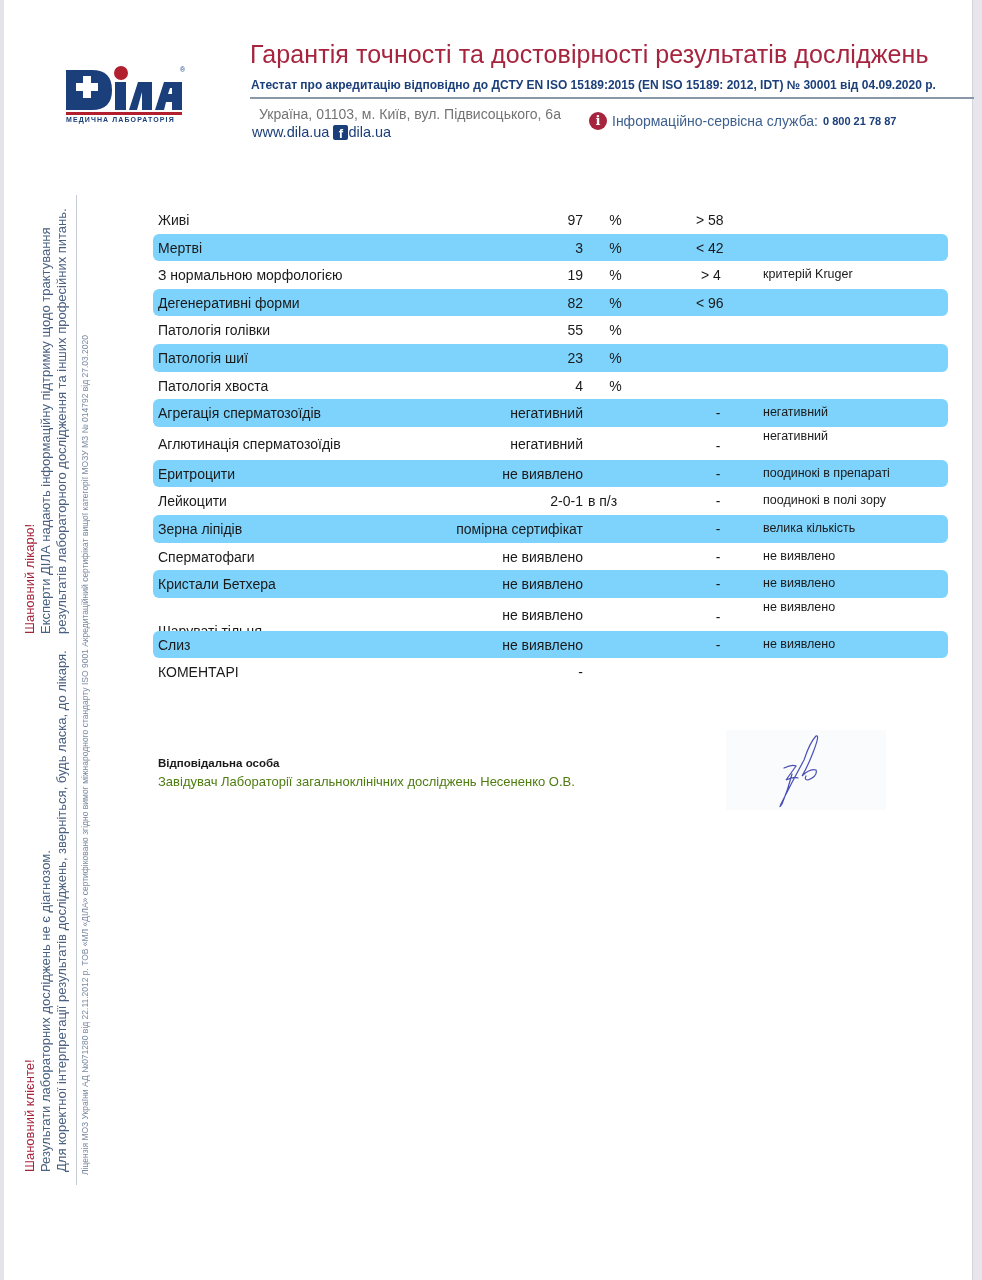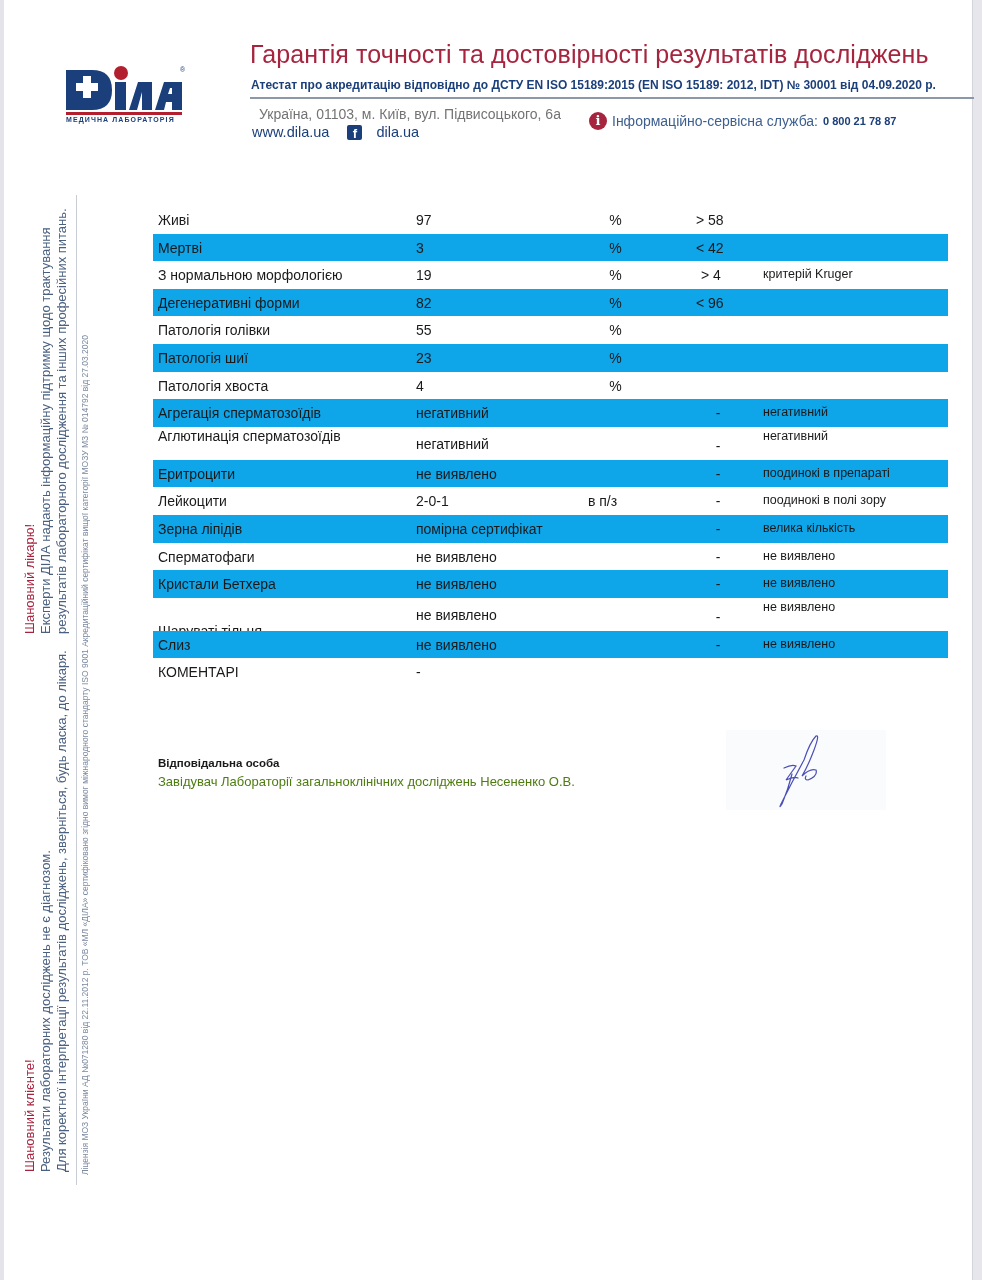--- a/index.html
+++ b/index.html
@@ -17,40 +17,40 @@
   .logo .word { position:absolute; left:2px; top:8px; width:116px; height:46px; }
   .logo .reg { position:absolute; left:116px; top:10px; font-size:7px; color:#1b3f7a; }
   .logo .stripe { position:absolute; left:2px; top:56px; width:116px; height:3px; background:#b2202f; }
   .logo .sub { position:absolute; left:2px; top:60px; width:118px; font-size:7px; font-weight:bold; letter-spacing:1.1px; color:#1b3f7a; white-space:nowrap; }
 
   
   .hdr-title { position:absolute; left:250px; top:40px; font-size:25px; color:#a6243e; white-space:nowrap; letter-spacing:0.1px; }
   .hdr-accred { position:absolute; left:251px; top:78px; font-size:12px; font-weight:bold; color:#1b3f7a; white-space:nowrap; }
   .hdr-rule { position:absolute; left:250px; top:97px; width:724px; height:2px; background:#8a98a8; }
   .hdr-address { position:absolute; left:259px; top:106px; font-size:14px; color:#737373; white-space:nowrap; }
-  .hdr-web { position:absolute; left:252px; top:124px; font-size:14.5px; color:#1b3f7a; white-space:nowrap; display:flex; align-items:center; gap:14px; }
+  .hdr-web { position:absolute; left:252px; top:124px; font-size:14.5px; color:#1b3f7a; white-space:nowrap; display:flex; align-items:center; gap:0; }
   .fb-icon { display:inline-block; width:15px; height:15px; background:#1b3f7a; border-radius:2px; color:#fff; font-size:13px; font-weight:bold; line-height:17px; text-align:center; margin-left:4px; }
   .hdr-service { position:absolute; left:589px; top:112px; font-size:14px; color:#3d5f8f; white-space:nowrap; display:flex; align-items:center; gap:5px; }
   .info-icon { width:18px; height:18px; border-radius:50%; background:#a6243e; color:#fff; font-size:13px; font-weight:bold; text-align:center; line-height:18px; font-family:"DejaVu Serif", serif; }
   .hdr-service .phone { font-weight:bold; color:#1b3f7a; font-size:11px; }
 
   
   .vnote { position:absolute; transform-origin:left top; transform:rotate(-90deg); white-space:nowrap; }
   .vnote-red { font-size:13px; color:#a6243e; }
   .vnote-gray { font-size:13px; color:#4a6080; }
   .vnote-small { font-size:8.5px; color:#7a8aa0; }
   .vrule { position:absolute; left:76px; top:195px; width:1px; height:990px; background:#c8ccd4; }
 
   
   .results { position:absolute; left:153px; top:206px; width:795px; }
   .row { position:relative; height:27.6px; font-size:14px; }
-  .row.alt { background:#0ea5e9; }
+  .row.alt { background:#7dd3fc;border-radius:6px; }
   .row .c { position:absolute; top:6px; white-space:nowrap; }
   .c-name { left:5px; }
-  .c-val { left:263px; width:175px; text-align:left; }
+  .c-val { left:255px; width:175px; text-align:right; }
   .c-unit { left:440px; width:45px; text-align:center; }
   .c-ref { left:545px; width:40px; text-align:center; }
   .c-refnum { left:543px; }
   .c-note { left:610px; font-size:12.5px; }
   .c-note.top { top:2px; }
   .c-ref.low { top:11px; }
   .row.tall { height:33px; }
 
   
   .resp-label { position:absolute; left:158px; top:757px; font-size:11.5px; font-weight:bold; color:#1a1a1a; }
@@ -147,21 +147,21 @@
     <span class="c c-val">4</span>
     <span class="c c-unit">%</span>
   </div>
   <div class="row alt">
     <span class="c c-name">Агрегація сперматозоїдів</span>
     <span class="c c-val">негативний</span>
     <span class="c c-ref">-</span>
     <span class="c c-note">негативний</span>
   </div>
   <div class="row tall">
-    <span class="c c-name" style="top:1px;">Аглютинація сперматозоїдів</span>
+    <span class="c c-name" style="top:9px;">Аглютинація сперматозоїдів</span>
     <span class="c c-val" style="top:9px;">негативний</span>
     <span class="c c-ref low">-</span>
     <span class="c c-note top">негативний</span>
   </div>
   <div class="row alt">
     <span class="c c-name">Еритроцити</span>
     <span class="c c-val">не виявлено</span>
     <span class="c c-ref">-</span>
     <span class="c c-note">поодинокі в препараті</span>
   </div>

